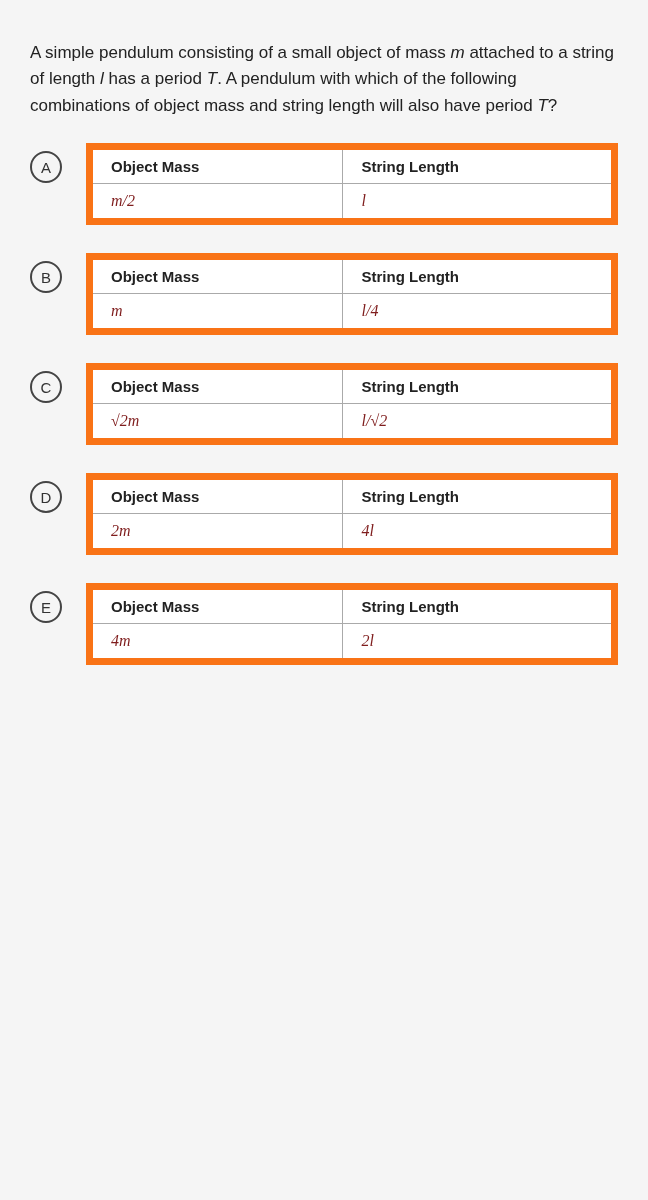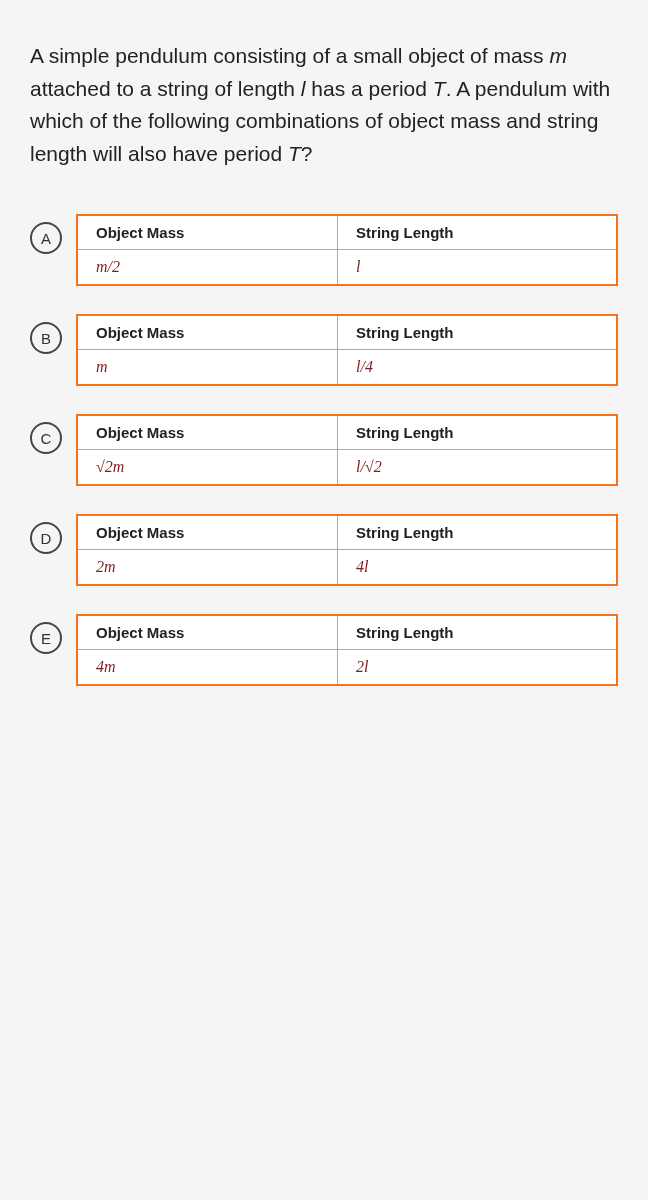--- a/index.html
+++ b/index.html
@@ -12,23 +12,23 @@
       background-color: #f5f5f5;
       font-family: Georgia, 'Times New Roman', serif;
       font-size: 16px;
       color: #222;
       width: 648px;
       min-height: 1200px;
       padding: 40px 30px;
     }
 
     .question-text {
-      font-size: 21px;
+      font-size: 17px;
       line-height: 1.55;
-      margin-bottom: 44px;
+      margin-bottom: 24px;
       font-family: Arial, Helvetica, sans-serif;
       color: #222;
     }
 
     .question-text em {
       font-style: italic;
     }
 
     .options-container {
       display: flex;
@@ -54,21 +54,22 @@
       font-family: Arial, Helvetica, sans-serif;
       font-weight: normal;
       flex-shrink: 0;
       margin-top: 8px;
       color: #333;
     }
 
     .option-table {
       border-collapse: collapse;
       flex: 1;
-      border: 2px solid #f97316;
+      border: 7px solid #f97316;
+      margin-left: 10px;
     }
 
     .option-table th,
     .option-table td {
       border: 1px solid #aaa;
       padding: 8px 18px;
       text-align: left;
     }
 
     .option-table th {

